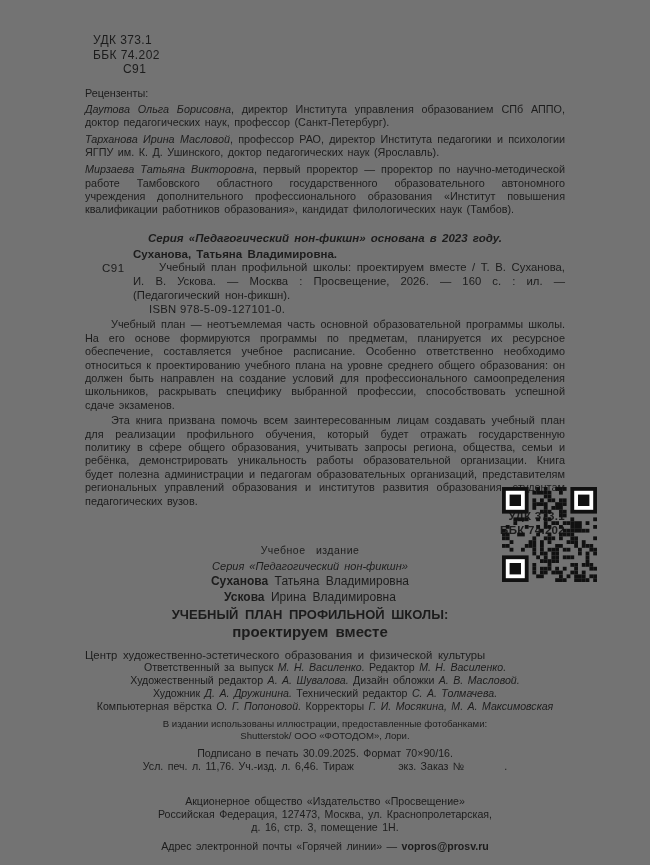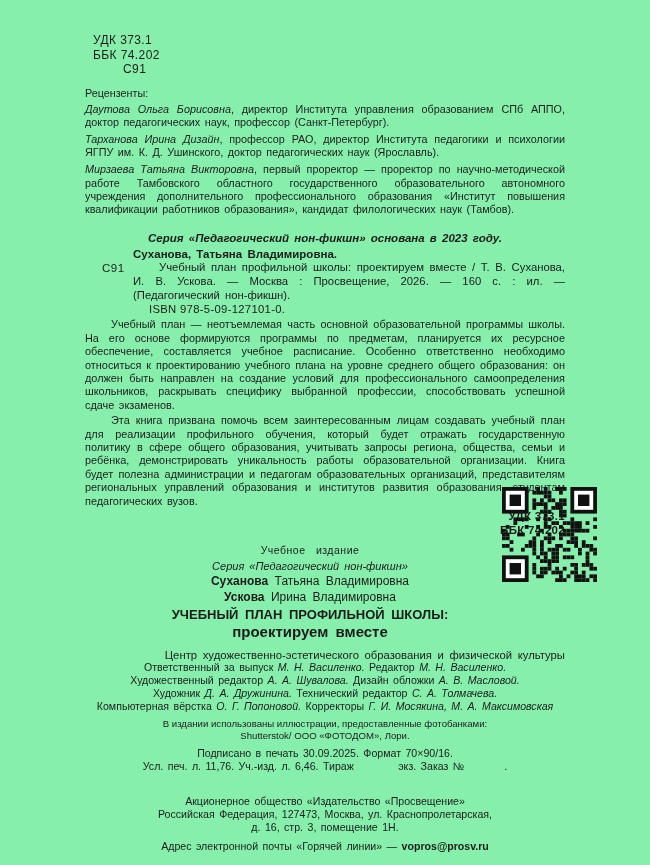--- a/index.html
+++ b/index.html
@@ -1,21 +1,21 @@
 <!DOCTYPE html>
 <html><head>
 <meta charset="utf-8">
 <style>
   html,body{margin:0;padding:0;}
   body{
     width:650px;height:865px;background:#ffffff;color:#1c1c1c;
     font-family:"Liberation Sans","DejaVu Sans",sans-serif;
     overflow:hidden;
   }
-  .page{position:relative;width:650px;height:865px;background:#86efac;}
+  .page{position:relative;width:650px;height:865px;background:#737373;}
   .content{padding:33px 85px 0 85px;}
 
   
   .top-codes{margin-left:8px;font-size:12px;line-height:14.5px;letter-spacing:.4px;}
   .top-codes .code-row{white-space:pre;}
   .top-codes .indent{margin-left:30px;}
 
   
   .reviewers-label{font-size:10.8px;margin-top:10px;}
   .reviewer{font-size:10.8px;line-height:13.2px;text-align:justify;margin:4px 0 0 0;word-spacing:1.5px;}
@@ -35,21 +35,21 @@
   
   .edition-block{width:450px;text-align:center;margin-top:7px;}
   .edition-type{font-size:10.5px;word-spacing:7px;letter-spacing:.5px;}
   .edition-series{font-size:11px;font-style:italic;margin-top:4px;word-spacing:2px;}
   .edition-author{font-size:12px;margin-top:2px;word-spacing:3px;}
   .edition-title{font-size:13px;font-weight:bold;margin-top:3px;word-spacing:3px;}
   .edition-subtitle{font-size:15px;font-weight:bold;margin-top:1px;word-spacing:3px;}
 
   .qr{position:absolute;left:502px;top:487px;width:95px;height:95px;}
 
-  .credits-center{font-size:11.3px;text-align:right;margin-top:9px;word-spacing:2.5px;}
+  .credits-center{font-size:11.3px;text-align:left;margin-top:9px;word-spacing:2.5px;}
   .credit-line{font-size:10.6px;text-align:center;line-height:13px;word-spacing:1.5px;}
   .illustr{font-size:9.6px;text-align:center;line-height:11.5px;}
   .illustr-wrap{margin-top:5px;}
   .print-line{font-size:10.6px;text-align:center;line-height:13px;word-spacing:1.5px;}
   .print-wrap{margin-top:6px;}
   .pub-wrap{margin-top:22px;}
   .hotline{font-size:10.6px;text-align:center;margin-top:6px;word-spacing:1.5px;}
 
   .bottom-row{display:flex;justify-content:space-between;align-items:flex-start;margin-top:16px;}
   .bottom-isbn{font-weight:bold;font-size:11.5px;letter-spacing:.2px;}
@@ -68,21 +68,21 @@
   <div class="content">
 
     <div class="top-codes">
       <div class="code-row">УДК 373.1</div>
       <div class="code-row">ББК 74.202</div>
       <div class="code-row indent">С91</div>
     </div>
 
     <div class="reviewers-label">Рецензенты:</div>
     <p class="reviewer"><span class="s-i">Даутова Ольга Борисовна</span><span>, директор Института управления образованием СПб АППО, доктор педагогических наук, профессор (Санкт-Петербург).</span></p>
-    <p class="reviewer"><span class="s-i">Тарханова Ирина Дизайн</span><span>, профессор РАО, директор Института педагогики и психологии ЯГПУ им. К. Д. Ушинского, доктор педагогических наук (Ярославль).</span></p>
+    <p class="reviewer"><span class="s-i">Тарханова Ирина Масловой</span><span>, профессор РАО, директор Института педагогики и психологии ЯГПУ им. К. Д. Ушинского, доктор педагогических наук (Ярославль).</span></p>
     <p class="reviewer"><span class="s-i">Мирзаева Татьяна Викторовна</span><span>, первый проректор — проректор по научно-методической работе Тамбовского областного государственного образовательного автономного учреждения дополнительного профессионального образования «Институт повышения квалификации работников образования», кандидат филологических наук (Тамбов).</span></p>
 
     <div class="series-note">Серия «Педагогический нон-фикшн» основана в 2023 году.</div>
     <div class="author-heading">Суханова, Татьяна Владимировна.</div>
 
     <div class="catalog">
       <span class="catalog-code">С91</span>
       <div class="catalog-entry">Учебный план профильной школы: проектируем вместе / Т. В. Суханова, И. В. Ускова. — Москва : Просвещение, 2026. — 160 с. : ил. — (Педагогический нон-фикшн).</div>
       <div class="catalog-isbn">ISBN 978-5-09-127101-0.</div>
     </div>

